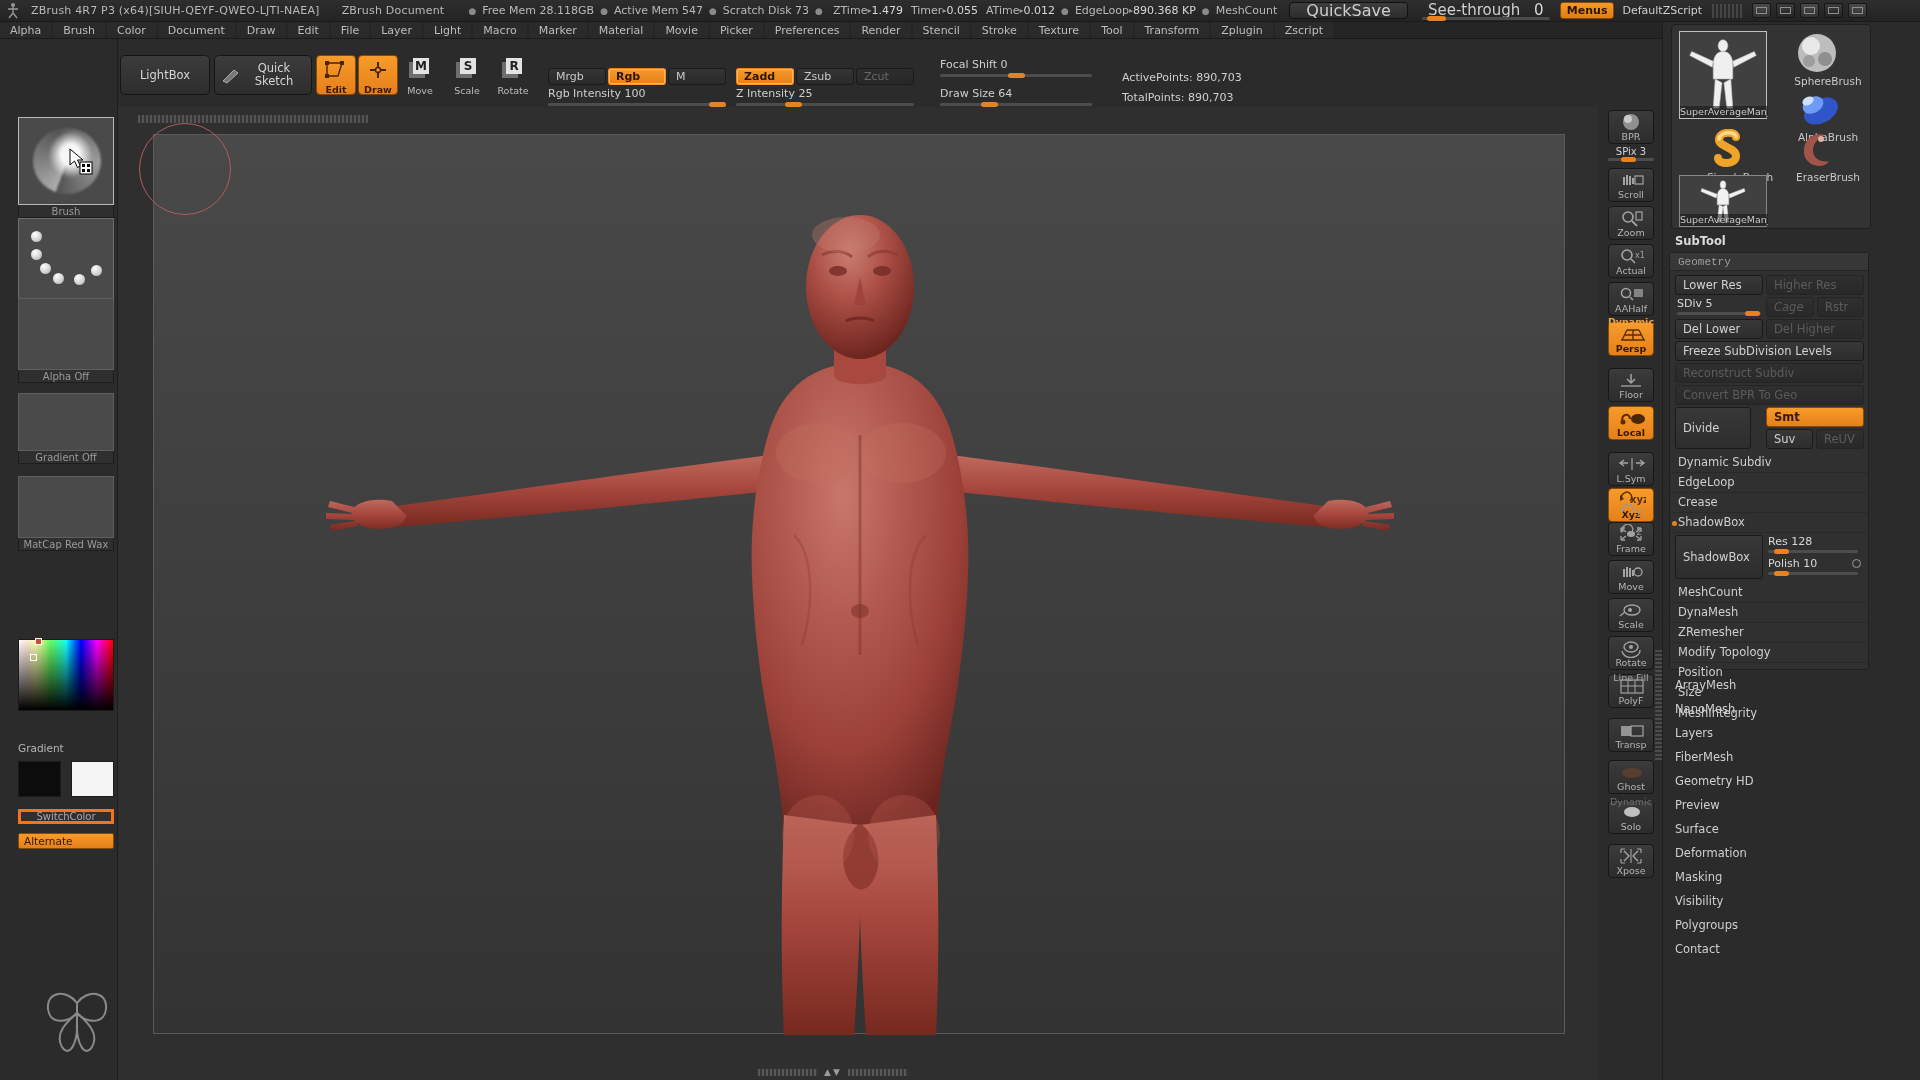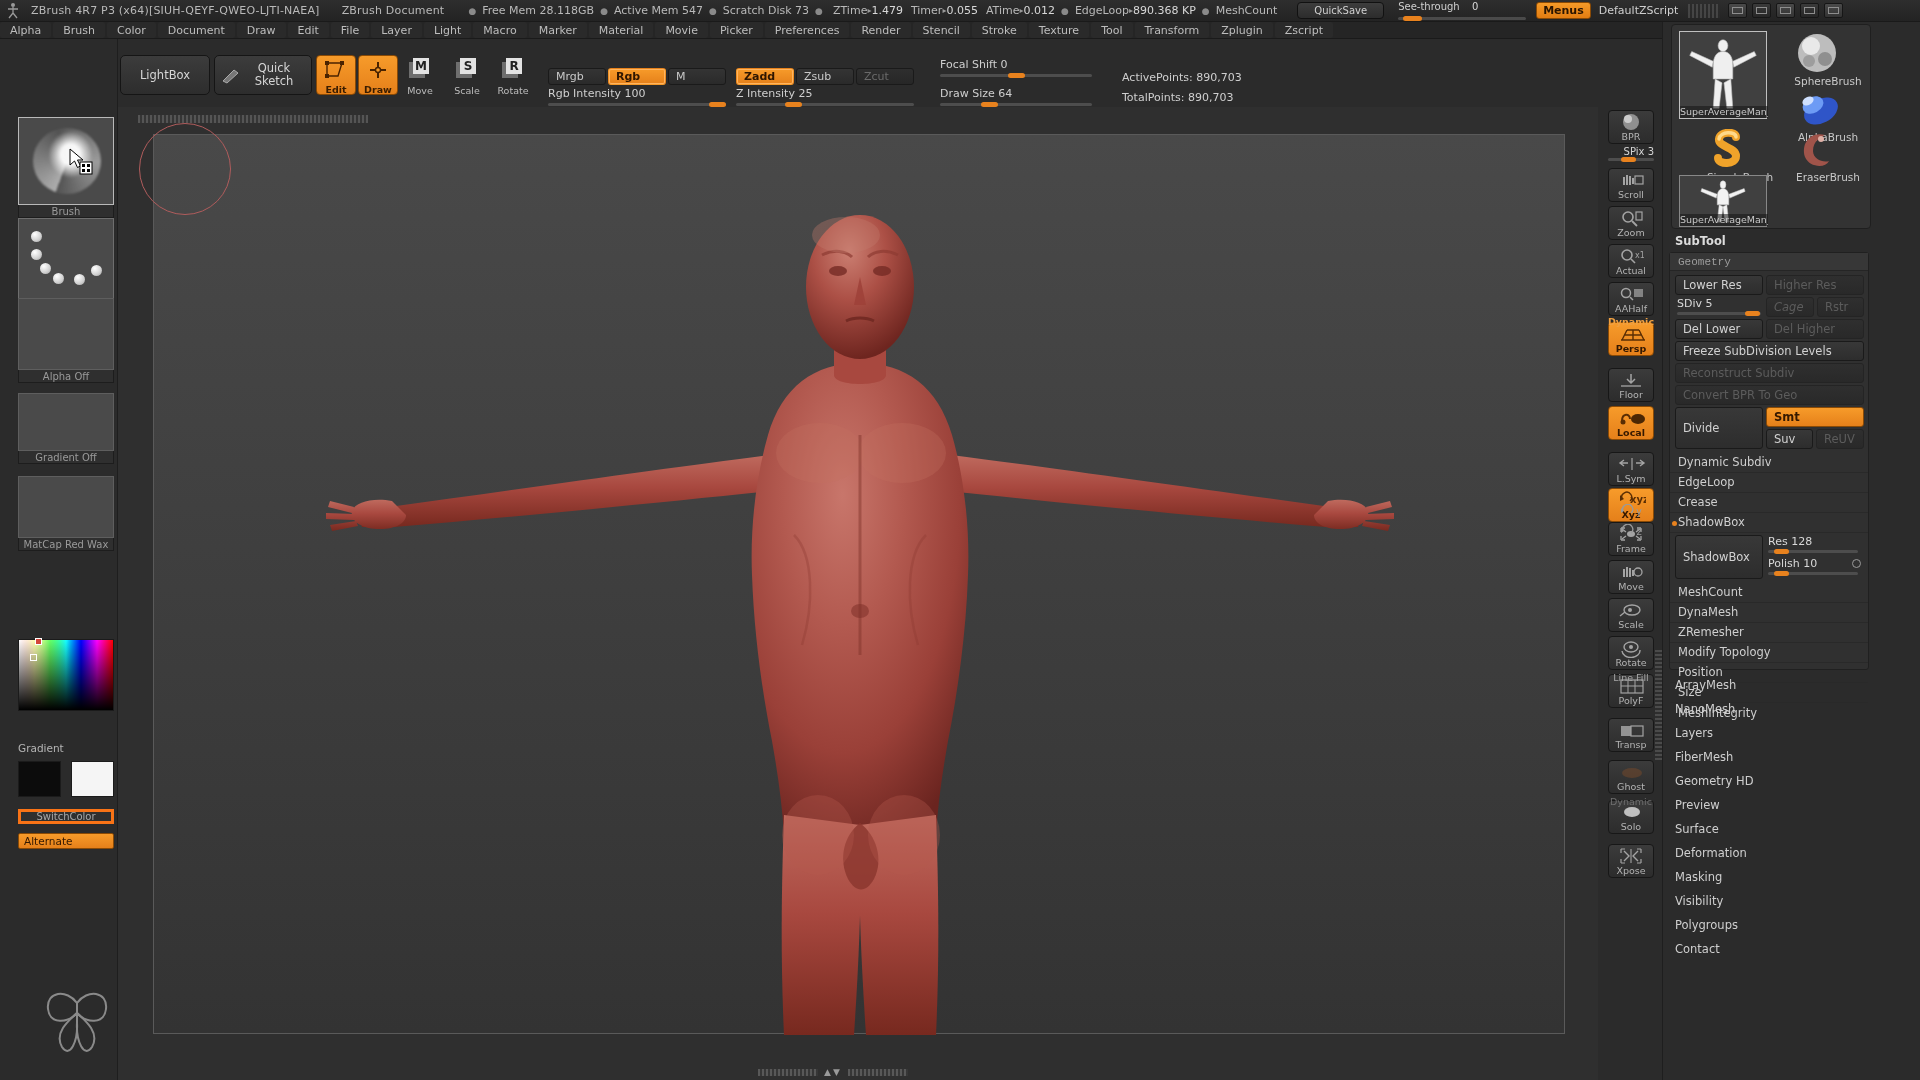--- a/index.html
+++ b/index.html
@@ -20,28 +20,28 @@
     font-size:11px; color:#b9b9b9; white-space:nowrap;
     border-bottom:1px solid #1a1a1a;
   }
   .zlogo { width:20px; height:20px; margin-left:3px; position:relative; flex:0 0 auto;}
   .zlogo svg { display:block; }
   .tb-txt { margin-left:8px; letter-spacing:.2px; }
   .tb-dot { color:#8a8a8a; margin:0 6px; font-size:9px;}
   .tb-arrow { color:#9a9a9a; font-size:8px; }
   .tb-bold { color:#d8d8d8; }
   .quicksave {
-    margin-left:20px; height:17px; padding:0 16px;
+    margin-left:12px; height:17px; padding:0 16px;
     display:flex; align-items:center; justify-content:center;
     background:linear-gradient(180deg,#3d3d3d,#2c2c2c);
     border:1px solid #111; border-radius:4px;
-    font-size:10px; color:#cfcfcf;
+    font-size:16px; color:#cfcfcf;
   }
   .seethrough { margin-left:14px; position:relative; width:128px; height:20px;}
-  .seethrough .lbl { font-size:10px; color:#cfcfcf; text-align:left; }
+  .seethrough .lbl { font-size:15px; color:#cfcfcf; text-align:center; }
   .st-track { position:absolute; left:0; bottom:1px; width:128px; height:3px; background:#4a4a4a; border-radius:2px;}
   .st-knob { position:absolute; left:5px; bottom:0px; width:19px; height:5px; background:#e8821e; border-radius:3px;}
   .menus-btn {
     margin-left:10px; height:17px; padding:0 6px; display:flex; align-items:center;
     background:linear-gradient(180deg,#f59a28,#e27d12); border:1px solid #8a4a05;
     border-radius:3px; color:#2b1500; font-weight:bold; font-size:11px;
   }
   .defaultzscript { margin-left:8px; font-size:11px; color:#cfcfcf; }
   .tb-grip { margin-left:10px; width:32px; height:14px;
     background:repeating-linear-gradient(90deg,#555 0 2px,#2b2b2b 2px 4px); opacity:.65;}
@@ -687,21 +687,21 @@
       </div>
       <div class="shelf-btn" style="top: 734px;">
         <span style="position: absolute; left: 50%; top: 2px; transform: translateX(-50%); width: 26px; height: 19px; opacity: 0.9;"><svg width="26" height="19" viewBox="0 0 26 19">
             <path d="M6 4 L11 9 L6 14 M20 4 L15 9 L20 14" stroke="#b0b0b0" stroke-width="1.4" fill="none"></path>
             <path d="M13 2 L13 16" stroke="#b0b0b0" stroke-width="1.1"></path>
             <path d="M3 2 L3 6 M3 2 L7 2 M23 2 L23 6 M23 2 L19 2 M3 16 L3 12 M3 16 L7 16 M23 16 L23 12 M23 16 L19 16" stroke="#b0b0b0" stroke-width="1.2"></path>
           </svg></span>
         <span>Xpose</span>
       </div>
       <div style="position: absolute; left: 8px; top: 36px; width: 46px;">
-        <div style="font-size:10px;color:#d4d4d4;text-align:right">SPix 3</div>
+        <div style="font-size:10px;color:#d4d4d4;text-align:center">SPix 3</div>
         <div style="height:3px;background:#4d4d4d;border-radius:2px;position:relative;margin-top:1px">
           <div style="position:absolute;left:13px;top:-1px;width:15px;height:5px;background:#e8821e;border-radius:3px"></div>
         </div>
       </div>
       <div class="shelf-txt" style="top: 206px; color: rgb(240, 160, 65); font-weight: bold;">Dynamic</div>
       <div class="shelf-txt" style="top: 562px; color: rgb(168, 168, 168);">Line Fill</div>
       <div class="shelf-txt" style="top: 686px; color: rgb(110, 110, 110);">Dynamic</div>
       <div style="position: absolute; left: 0px; width: 62px; text-align: center; top: 394px; font-size: 10px; color: rgb(154, 154, 154);"><svg width="16" height="13" viewBox="0 0 16 13" style="vertical-align:-2px">
           <path d="M3 7 A5 5 0 1 1 11 9" stroke="#9a9a9a" stroke-width="1.3" fill="none"></path>
           <path d="M1 4 L4 7 L1 9 Z" fill="#9a9a9a"></path>
@@ -816,21 +816,21 @@
       <div class="row-btn" style="left:5px;top:88px;width:189px;">
         <span>Freeze SubDivision Levels</span>
         </div>
       <div class="row-btn dim" style="left:5px;top:110px;width:189px;">
         <span>Reconstruct Subdiv</span>
         </div>
       <div class="row-btn dim" style="left:5px;top:132px;width:189px;">
         <span>Convert BPR To Geo</span>
         </div>
 
-      <div class="row-btn" style="left:5px;top:154px;width:88px;height:42px;">
+      <div class="row-btn" style="left:5px;top:154px;width:76px;height:42px;">
         <span>Divide</span>
         </div>
       <div class="row-btn orange" style="left:96px;top:154px;width:98px;">
         <span>Smt</span>
         </div>
       <div class="row-btn" style="left:96px;top:176px;width:47px;">
         <span>Suv</span>
         </div>
       <div class="row-btn dim" style="left:146px;top:176px;width:48px;">
         <span>ReUV</span>

